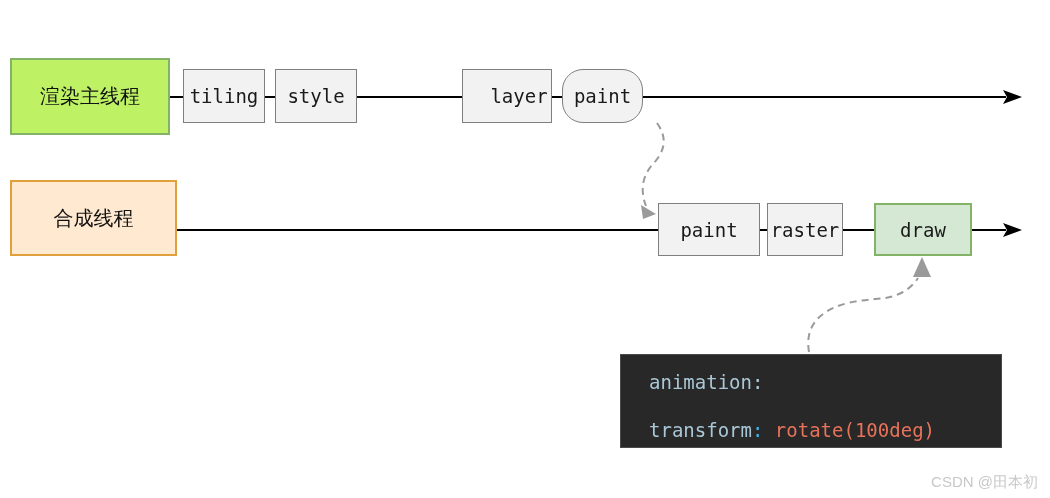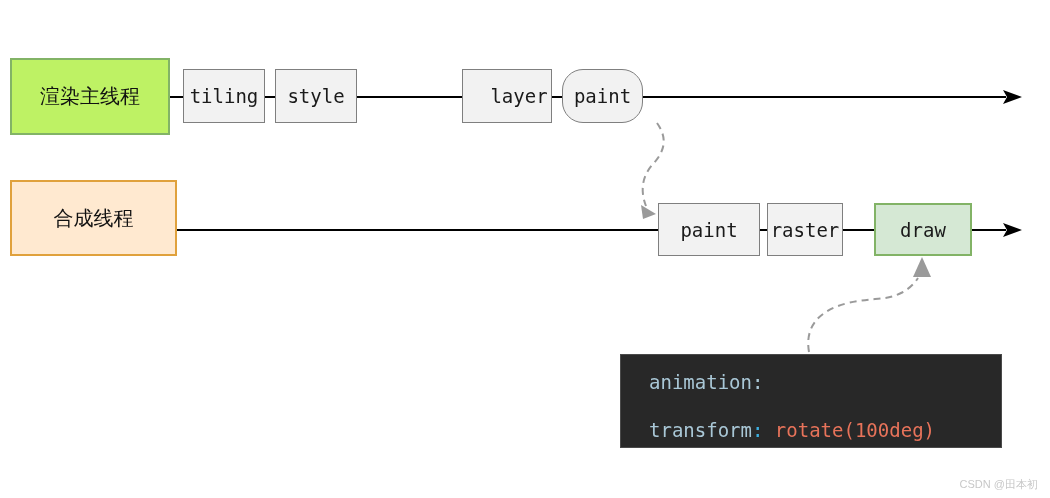--- a/index.html
+++ b/index.html
@@ -78,21 +78,21 @@
   .code-line { white-space: pre; }
   .code-line + .code-line { margin-top: 26px; }
   .code-prop  { color: #a9c7d6; }
   .code-colon-dim    { color: #a9c7d6; }
   .code-colon-accent { color: #3cb1e3; }
   .code-value { color: #e8735a; text-align: right; }
   .watermark {
     position: absolute;
     right: 12px;
     bottom: 6px;
-    font-size: 11px;
+    font-size: 15px;
     color: #c8c8c8;
     font-family: "Liberation Sans", sans-serif;
     margin-left: 16px;
   }
 </style>
 </head>
 <body>
 
 <div class="canvas">
 

